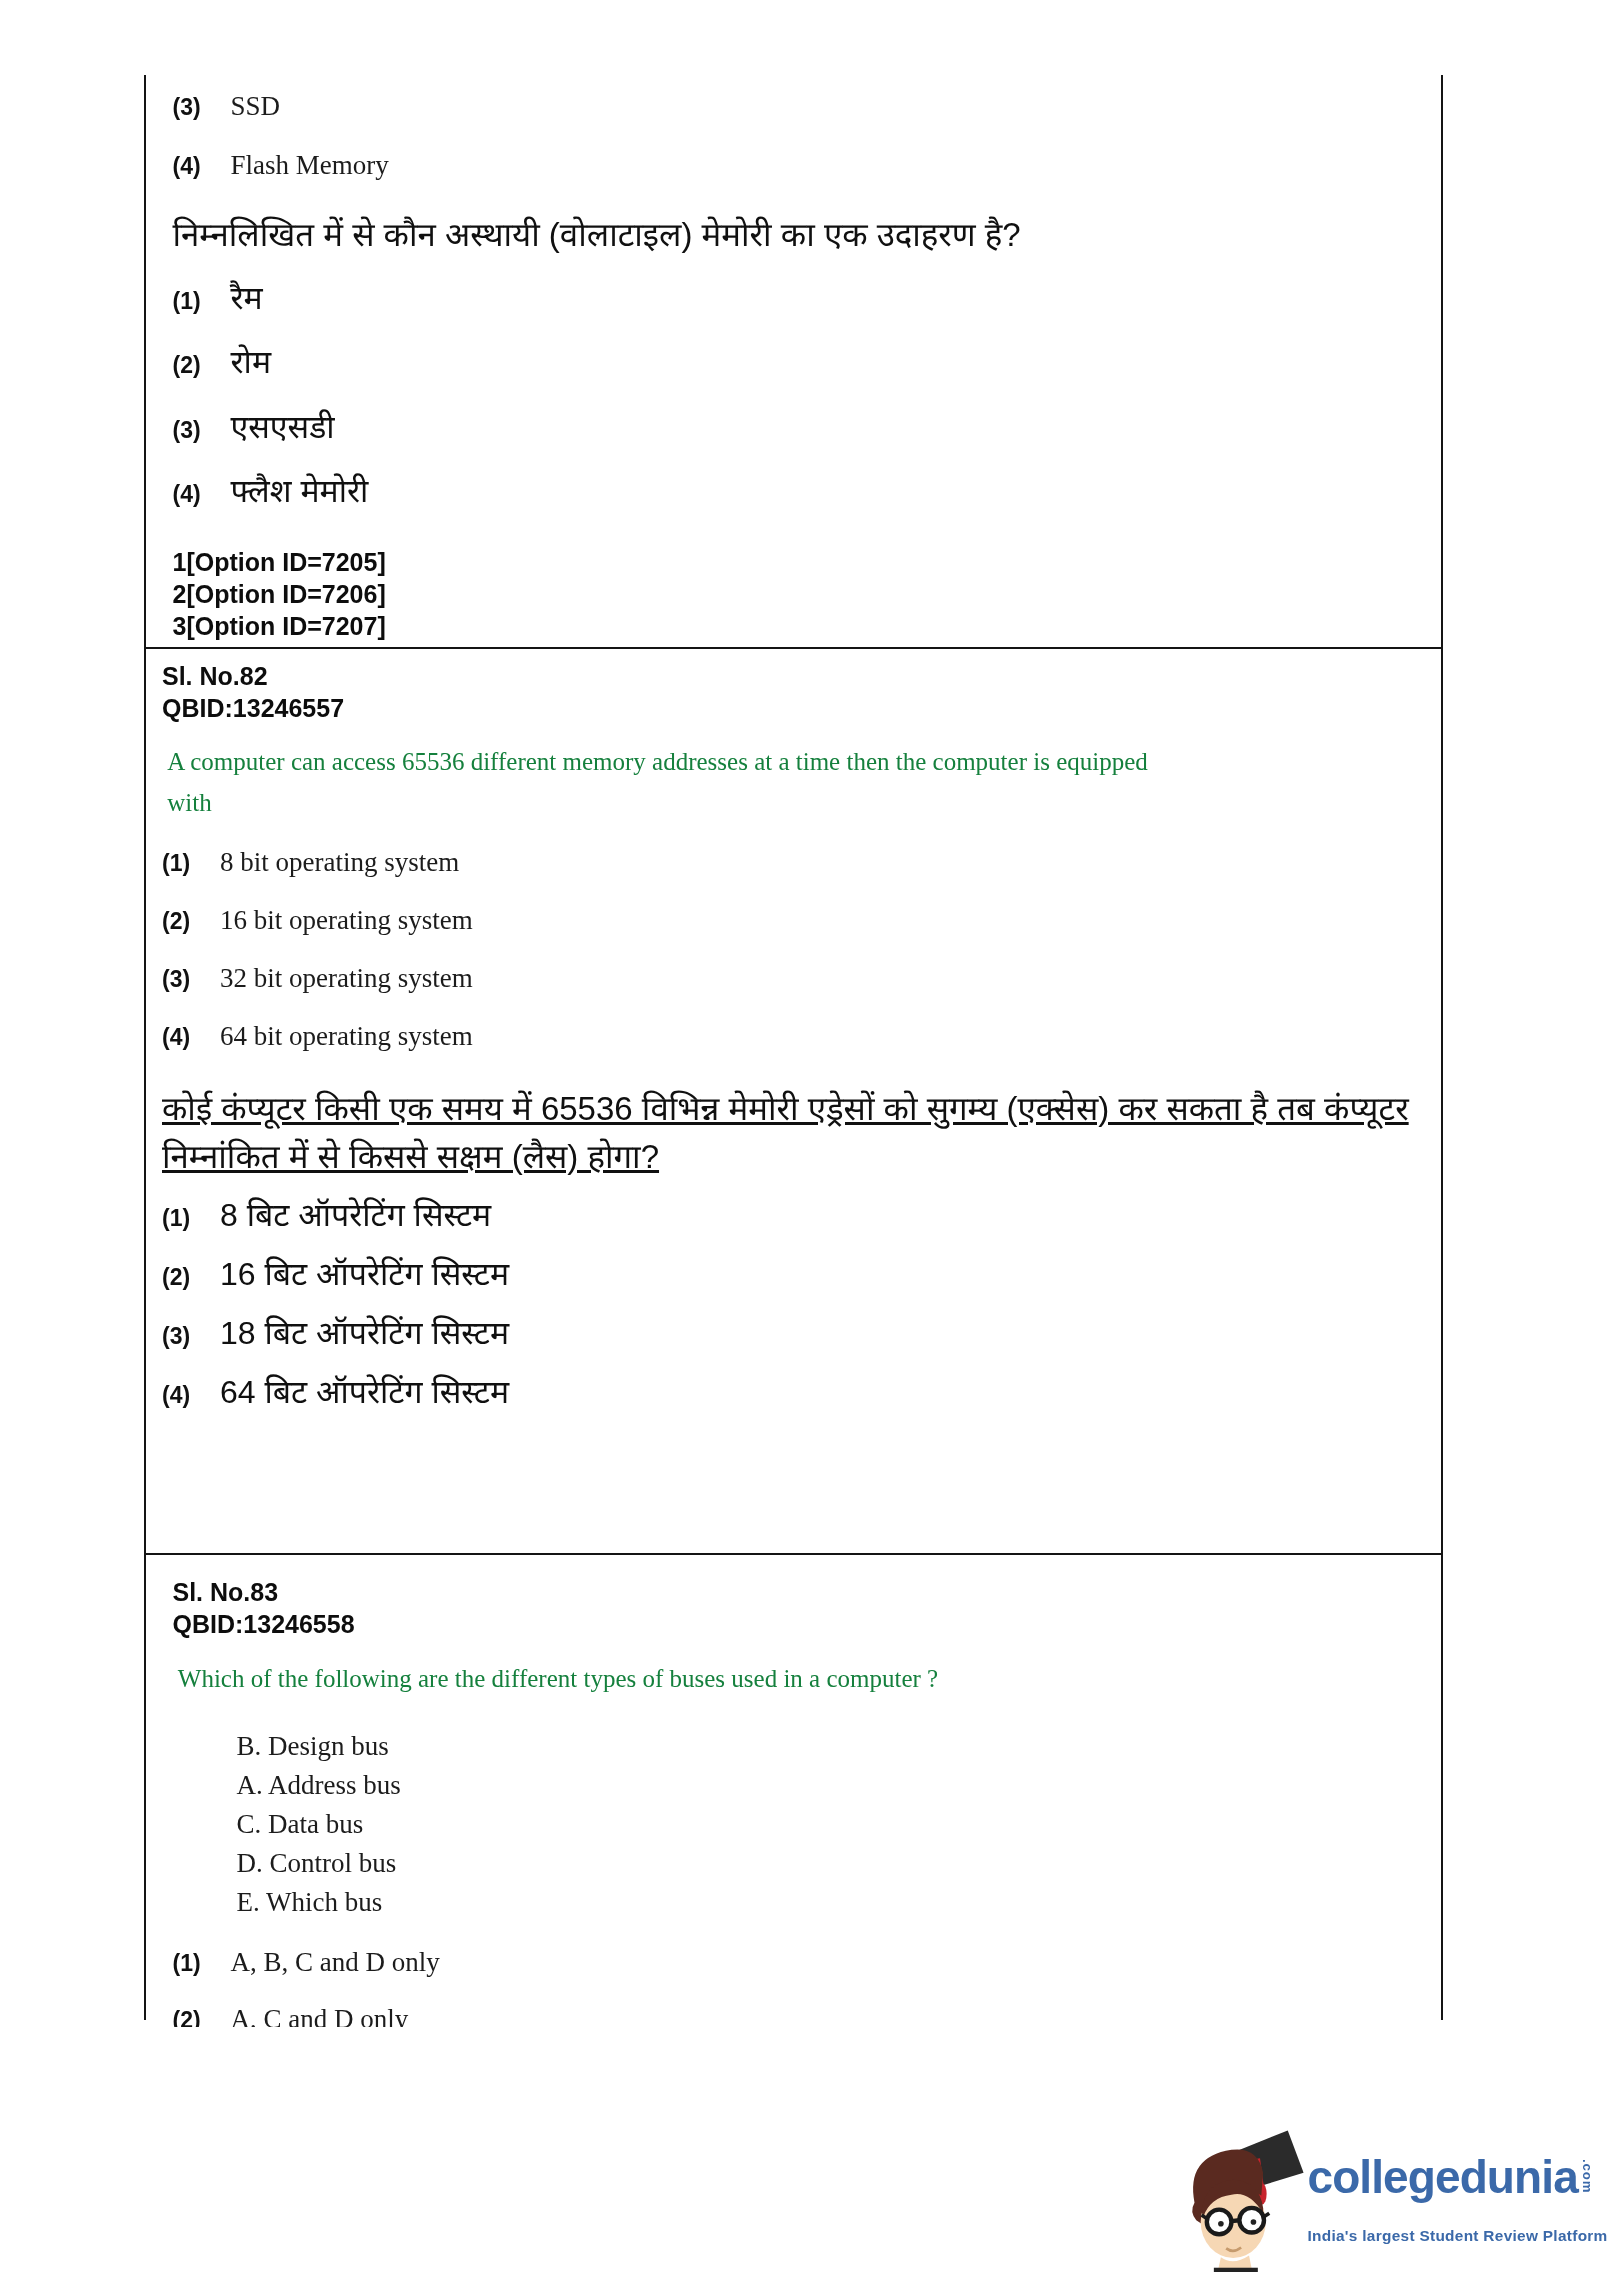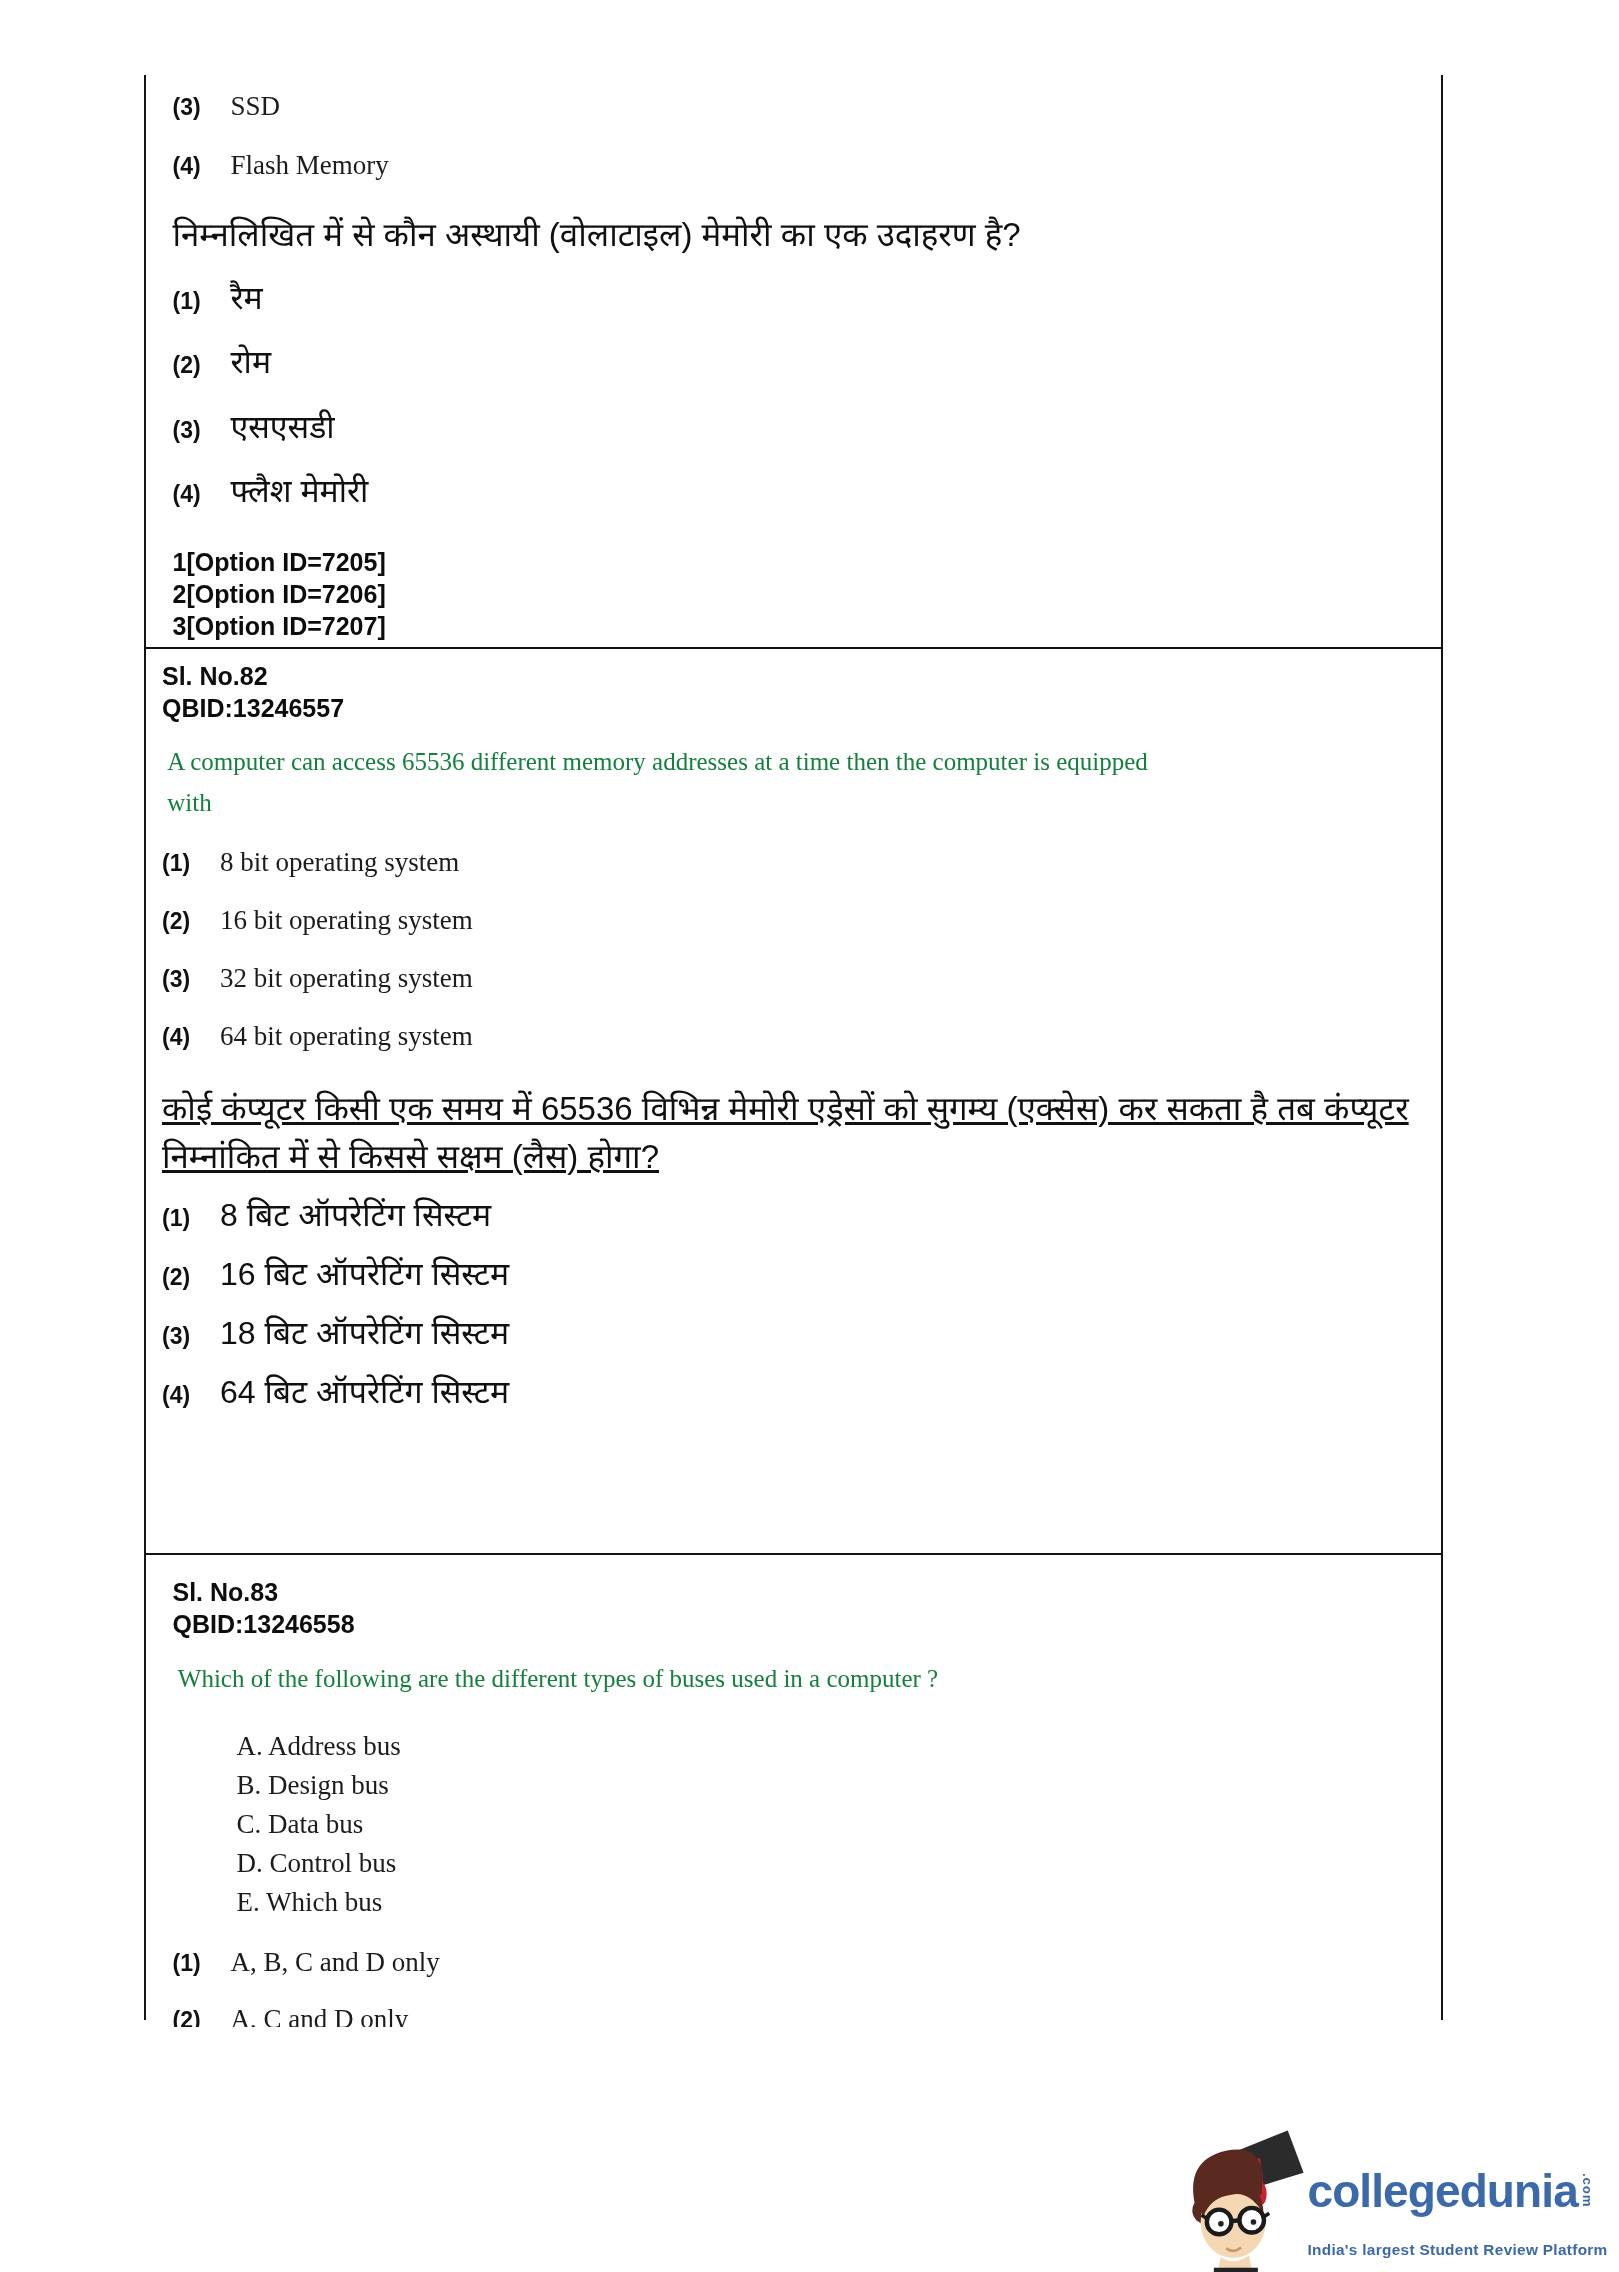--- a/index.html
+++ b/index.html
@@ -46,21 +46,21 @@
   .row1 .opts-hi { margin-top:5.3px; }
   .row1 .opt-hi { margin-top:14px; }
 
   .bus-list { margin-top:28px; margin-left:64px; }
   .bus-list-item {
     font-family:"Liberation Serif", serif; font-size:27px; line-height:39px; color:#1c1c1c;
   }
   .row2 .opts-en { margin-top:23px; }
   .row2 .opt-en { margin-top:21px; }
 
-  .logo { position:absolute; right:12.4px; bottom:0; display:flex; align-items:center; }
+  .logo { position:absolute; right:12.4px; bottom:0; display:flex; align-items:flex-start; }
   .mascot { flex:0 0 auto; margin-right:3.5px; }
   .logo-text { padding-top:26.5px; }
   .brand-row { display:flex; align-items:flex-start; }
   .brand { font-size:46px; font-weight:bold; letter-spacing:-0.9px; line-height:1.0; color:#3b69a9; }
   .tld {
     writing-mode:vertical-rl; font-size:13.2px; font-weight:bold; color:#3b69a9;
     margin-left:2.6px; margin-top:5.3px; letter-spacing:0.9px;
   }
   .tagline { font-size:15.4px; font-weight:bold; color:#3b69a9; margin-top:27px; letter-spacing:0.3px; }
 </style>
@@ -155,22 +155,22 @@
       </div>
 
     </section>
 
     <section class="qrow row2">
       <div class="sl-no">Sl. No.83</div>
       <div class="qbid">QBID:13246558</div>
       <div class="english-question">Which of the following are the different types of buses used in a computer ?</div>
 
       <div class="bus-list">
+        <div class="bus-list-item">B. Design bus</div>
         <div class="bus-list-item">A. Address bus</div>
-        <div class="bus-list-item">B. Design bus</div>
         <div class="bus-list-item">C. Data bus</div>
         <div class="bus-list-item">D. Control bus</div>
         <div class="bus-list-item">E. Which bus</div>
       </div>
 
       <div class="opts-en">
         <div class="opt opt-en">
           <span class="num">(1)</span>
           <span class="label-en">A, B, C and D only</span>
         </div>

